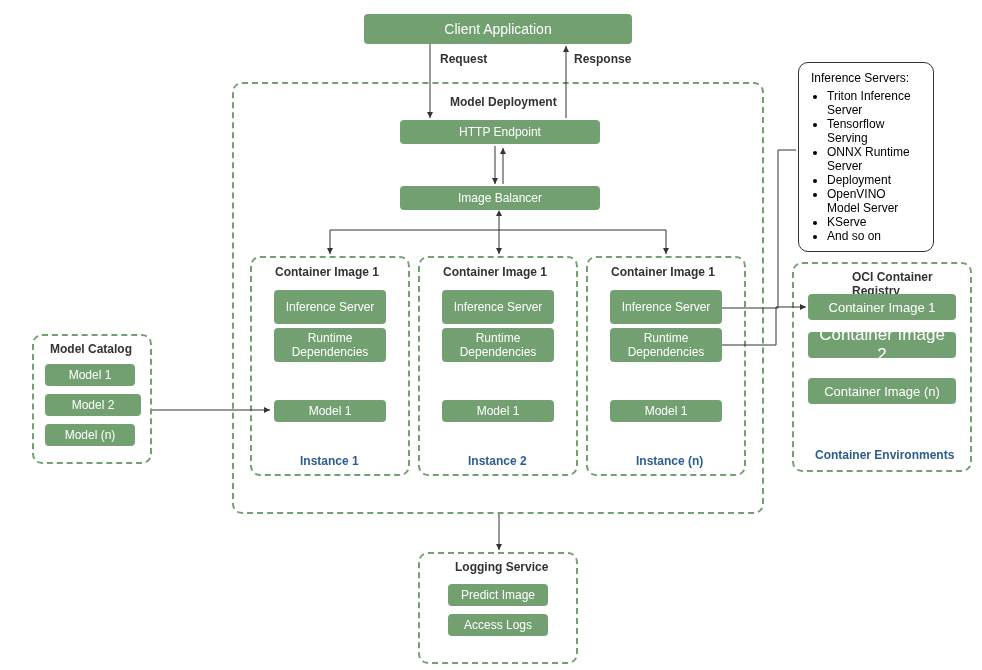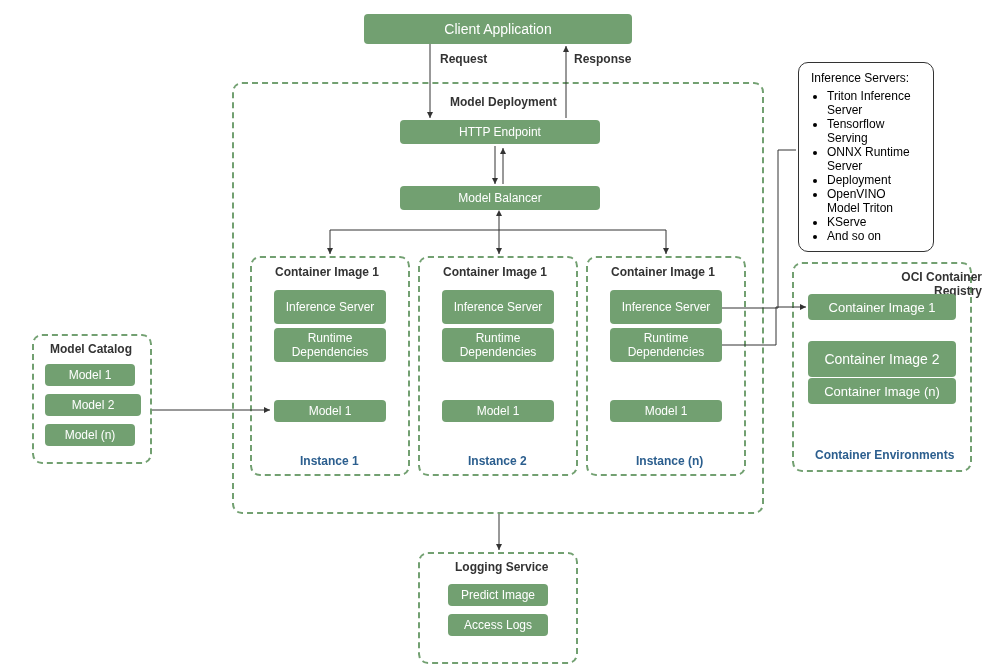--- a/index.html
+++ b/index.html
@@ -57,21 +57,21 @@
 <div class="box" style="left:364px; top:14px; width:268px; height:30px; font-size:14px;">Client Application</div>
 
 <div class="label" style="left:440px; top:52px;">Request</div>
 <div class="label" style="left:574px; top:52px;text-align:right;">Response</div>
 
 <div class="dashed-container" style="left:232px; top:82px; width:532px; height:432px;"></div>
 <div class="label" style="left:450px; top:95px;">Model Deployment</div>
 
 <div class="box" style="left:400px; top:120px; width:200px; height:24px;">HTTP Endpoint</div>
 
-<div class="box" style="left:400px; top:186px; width:200px; height:24px;">Model Balancer</div>
+<div class="box" style="left:400px; top:186px; width:200px; height:24px;">Image Balancer</div>
 
 <div class="dashed-container" style="left:250px; top:256px; width:160px; height:220px;"></div>
 <div class="label" style="left:275px; top:265px;">Container Image 1</div>
 <div class="box" style="left:274px; top:290px; width:112px; height:34px;">Inference Server</div>
 <div class="box" style="left:274px; top:328px; width:112px; height:34px;">Runtime Dependencies</div>
 <div class="box" style="left:274px; top:400px; width:112px; height:22px;">Model 1</div>
 <div class="label blue-label" style="left:300px; top:454px;">Instance 1</div>
 
 <div class="dashed-container" style="left:418px; top:256px; width:160px; height:220px;"></div>
 <div class="label" style="left:443px; top:265px;">Container Image 1</div>
@@ -92,34 +92,34 @@
 <div class="box" style="left:45px; top:364px; width:90px; height:22px;">Model 1</div>
 <div class="box" style="left:45px; top:394px; width:96px; height:22px;">Model 2</div>
 <div class="box" style="left:45px; top:424px; width:90px; height:22px;">Model (n)</div>
 
 <div class="dashed-container" style="left:418px; top:552px; width:160px; height:112px;"></div>
 <div class="label" style="left:455px; top:560px;">Logging Service</div>
 <div class="box" style="left:448px; top:584px; width:100px; height:22px;">Predict Image</div>
 <div class="box" style="left:448px; top:614px; width:100px; height:22px;">Access Logs</div>
 
 <div class="dashed-container" style="left:792px; top:262px; width:180px; height:210px;"></div>
-<div class="label" style="left:852px; top:270px;text-align:right;">OCI Container Registry</div>
+<div class="label" style="left:852px; top:270px;">OCI Container Registry</div>
 <div class="box" style="left:808px; top:294px; width:148px; height:26px; font-size:13px;">Container Image 1</div>
-<div class="box" style="left:808px; top:341px; width:148px; height:36px; font-size:14px;">Container Image 2</div>
+<div class="box" style="left:808px; top:332px; width:148px; height:26px; font-size:17px;">Container Image 2</div>
 <div class="box" style="left:808px; top:378px; width:148px; height:26px; font-size:13px;">Container Image (n)</div>
 <div class="label blue-label" style="left:815px; top:448px;">Container Environments</div>
 
 <div class="legend-box" style="left:798px; top:62px; width:136px;">
   <div style="font-weight:normal; margin-bottom:4px;">Inference Servers:</div>
   <ul style="margin:0; padding-left:16px;">
     <li>Triton Inference Server</li>
     <li>Tensorflow Serving</li>
     <li>ONNX Runtime Server</li>
     <li>Deployment</li>
-    <li>OpenVINO Model Triton</li>
+    <li>OpenVINO Model Server</li>
     <li>KServe</li>
     <li>And so on</li>
   </ul>
 </div>
 
 <svg class="arrows">
   <defs>
     <marker id="arrow" markerWidth="8" markerHeight="8" refX="6" refY="3" orient="auto">
       <path d="M0,0 L6,3 L0,6 Z" fill="#333"></path>
     </marker>

